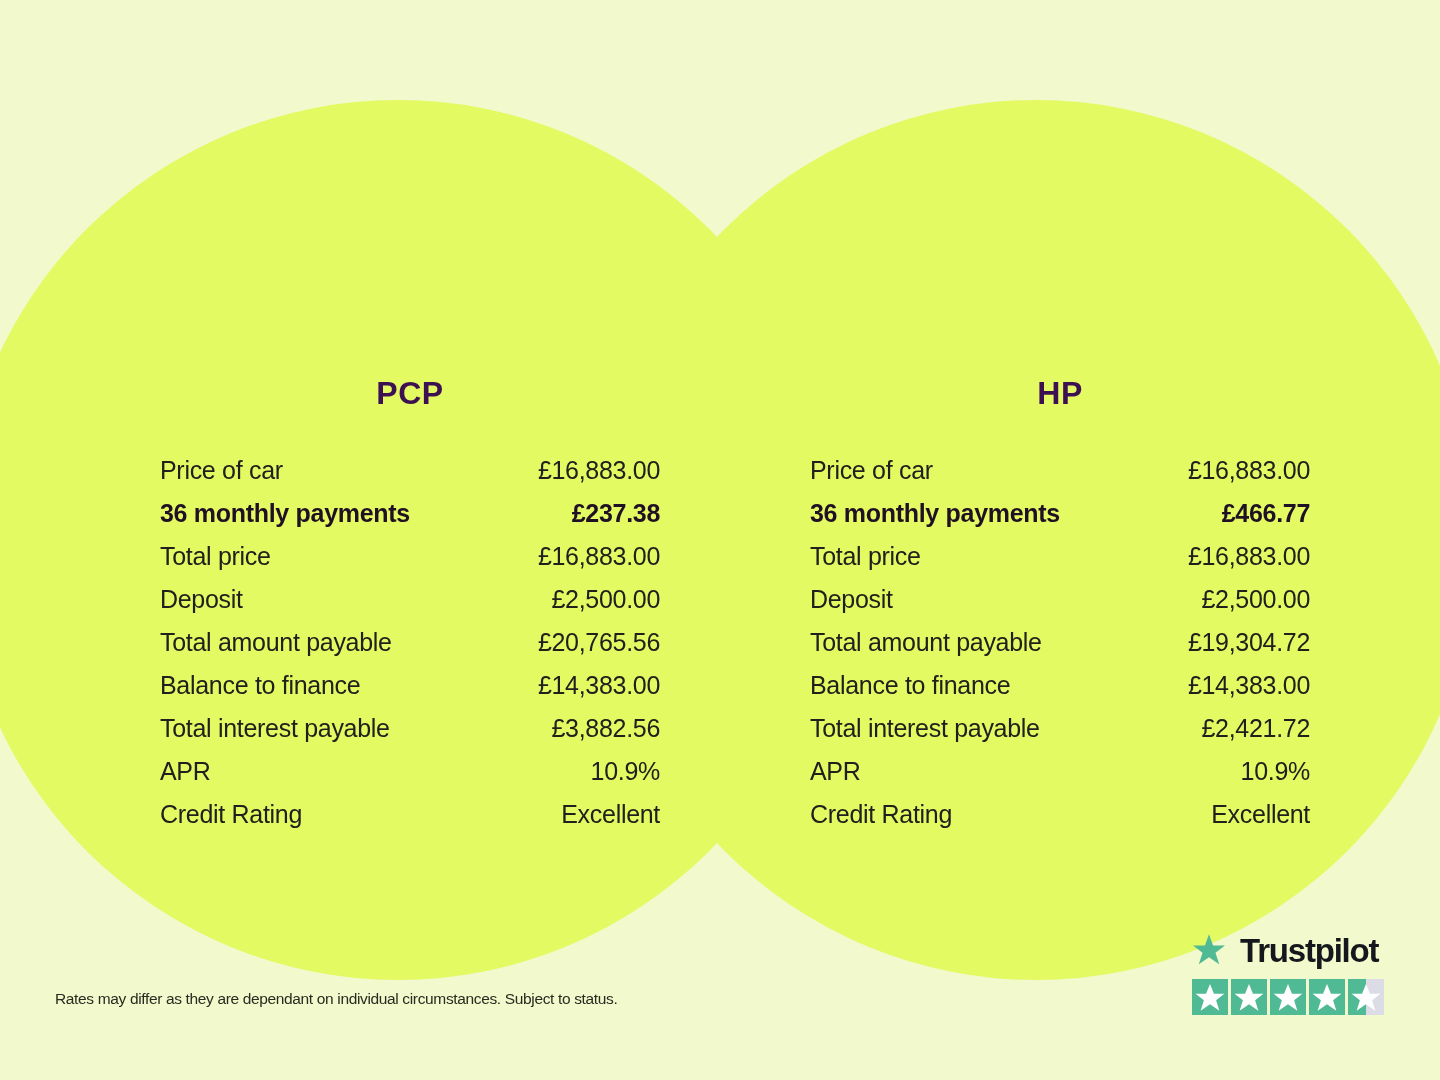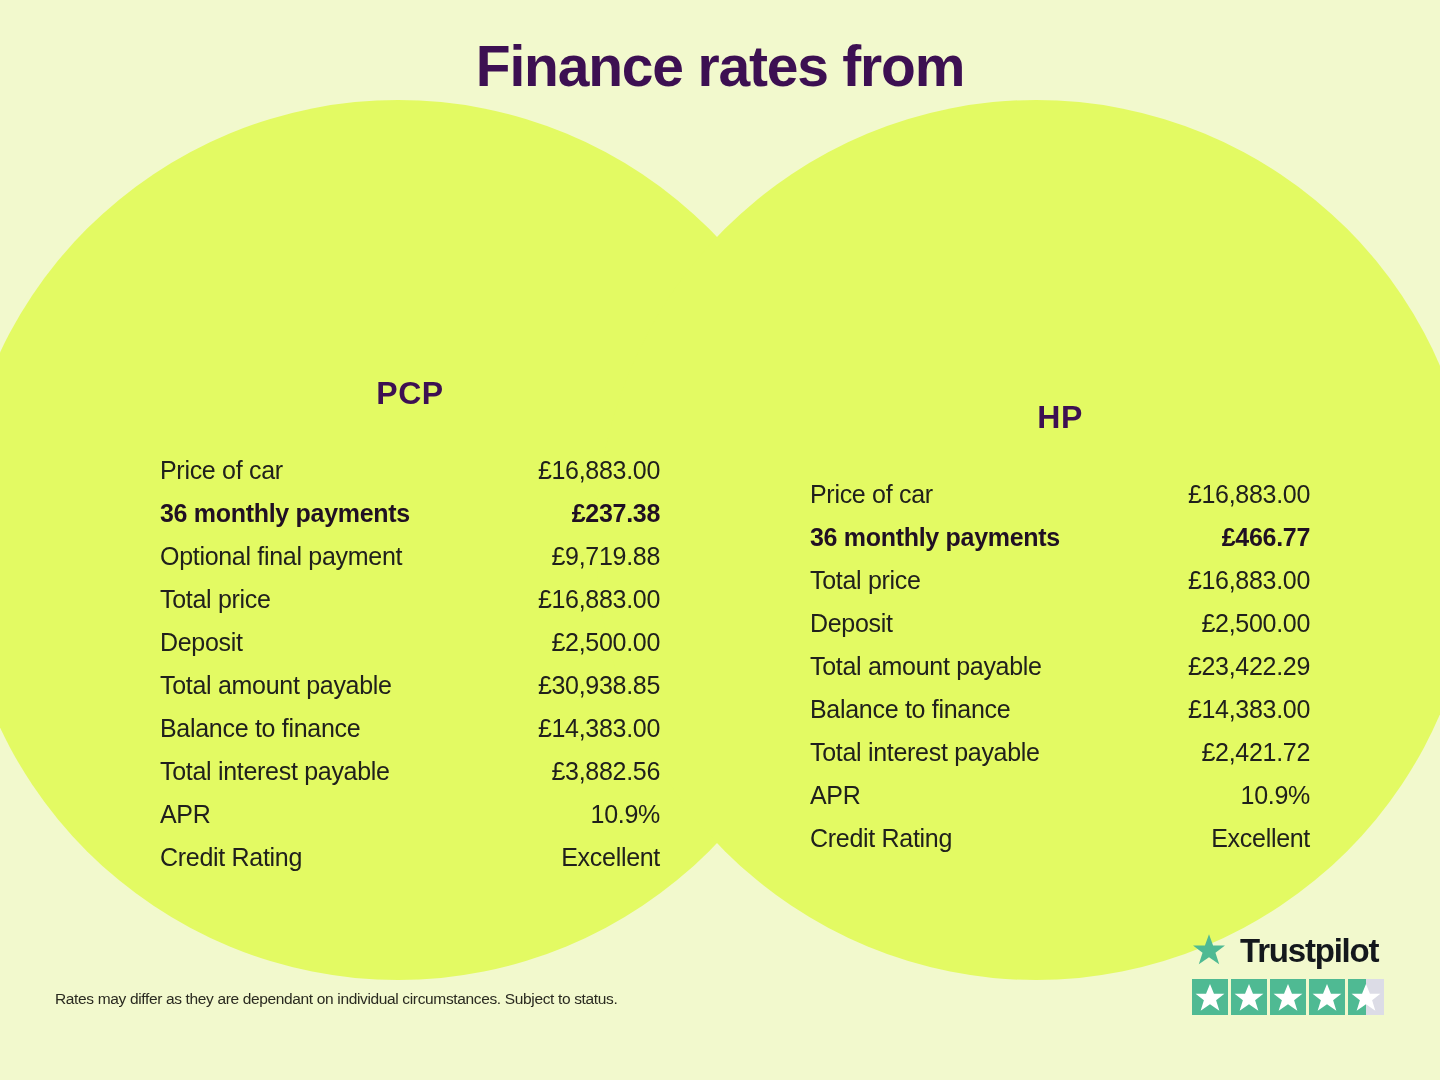--- a/index.html
+++ b/index.html
@@ -62,21 +62,21 @@
     font-weight:700;
     vertical-align:super;
     position:relative;
     top:-22px;
     left:2px;
   }
 
   
   .plan{ position:absolute; z-index:2; }
   #plan-pcp{ left:160px; top:375px; width:500px; }
-  #plan-hp { left:810px; top:375px; width:500px;margin-top:24px; }
+  #plan-hp { left:810px; top:375px; width:500px; }
 
   .plan-title{
     text-align:center;
     color:#3d1052;
     font-size:32px;
     font-weight:700;
     letter-spacing:0.5px;
     margin-bottom:44px;
   }
   .rows{ width:100%; }
@@ -122,49 +122,44 @@
   .tp-box{ width:36px; height:36px; display:block; }
 </style>
 </head>
 <body>
 
 <div id="stage">
 
   <div class="blob left"></div>
   <div class="blob right"></div>
 
-  <div class="layer" id="headline">Finance rates from</div>
 
 
   <div class="plan" id="plan-pcp">
     <div class="plan-title">PCP</div>
     <div class="rows" id="rows-pcp">
         <div class="row">
           <span class="lbl">Price of car</span>
           <span class="val">£16,883.00</span>
         </div>
         <div class="row em">
           <span class="lbl">36 monthly payments</span>
           <span class="val">£237.38</span>
         </div>
         <div class="row">
-          <span class="lbl">Optional final payment</span>
-          <span class="val">£9,719.88</span>
-        </div>
-        <div class="row">
           <span class="lbl">Total price</span>
           <span class="val">£16,883.00</span>
         </div>
         <div class="row">
           <span class="lbl">Deposit</span>
           <span class="val">£2,500.00</span>
         </div>
         <div class="row">
           <span class="lbl">Total amount payable</span>
-          <span class="val">£30,938.85</span>
+          <span class="val">£20,765.56</span>
         </div>
         <div class="row">
           <span class="lbl">Balance to finance</span>
           <span class="val">£14,383.00</span>
         </div>
         <div class="row">
           <span class="lbl">Total interest payable</span>
           <span class="val">£3,882.56</span>
         </div>
         <div class="row">
@@ -192,21 +187,21 @@
         <div class="row">
           <span class="lbl">Total price</span>
           <span class="val">£16,883.00</span>
         </div>
         <div class="row">
           <span class="lbl">Deposit</span>
           <span class="val">£2,500.00</span>
         </div>
         <div class="row">
           <span class="lbl">Total amount payable</span>
-          <span class="val">£23,422.29</span>
+          <span class="val">£19,304.72</span>
         </div>
         <div class="row">
           <span class="lbl">Balance to finance</span>
           <span class="val">£14,383.00</span>
         </div>
         <div class="row">
           <span class="lbl">Total interest payable</span>
           <span class="val">£2,421.72</span>
         </div>
         <div class="row">

